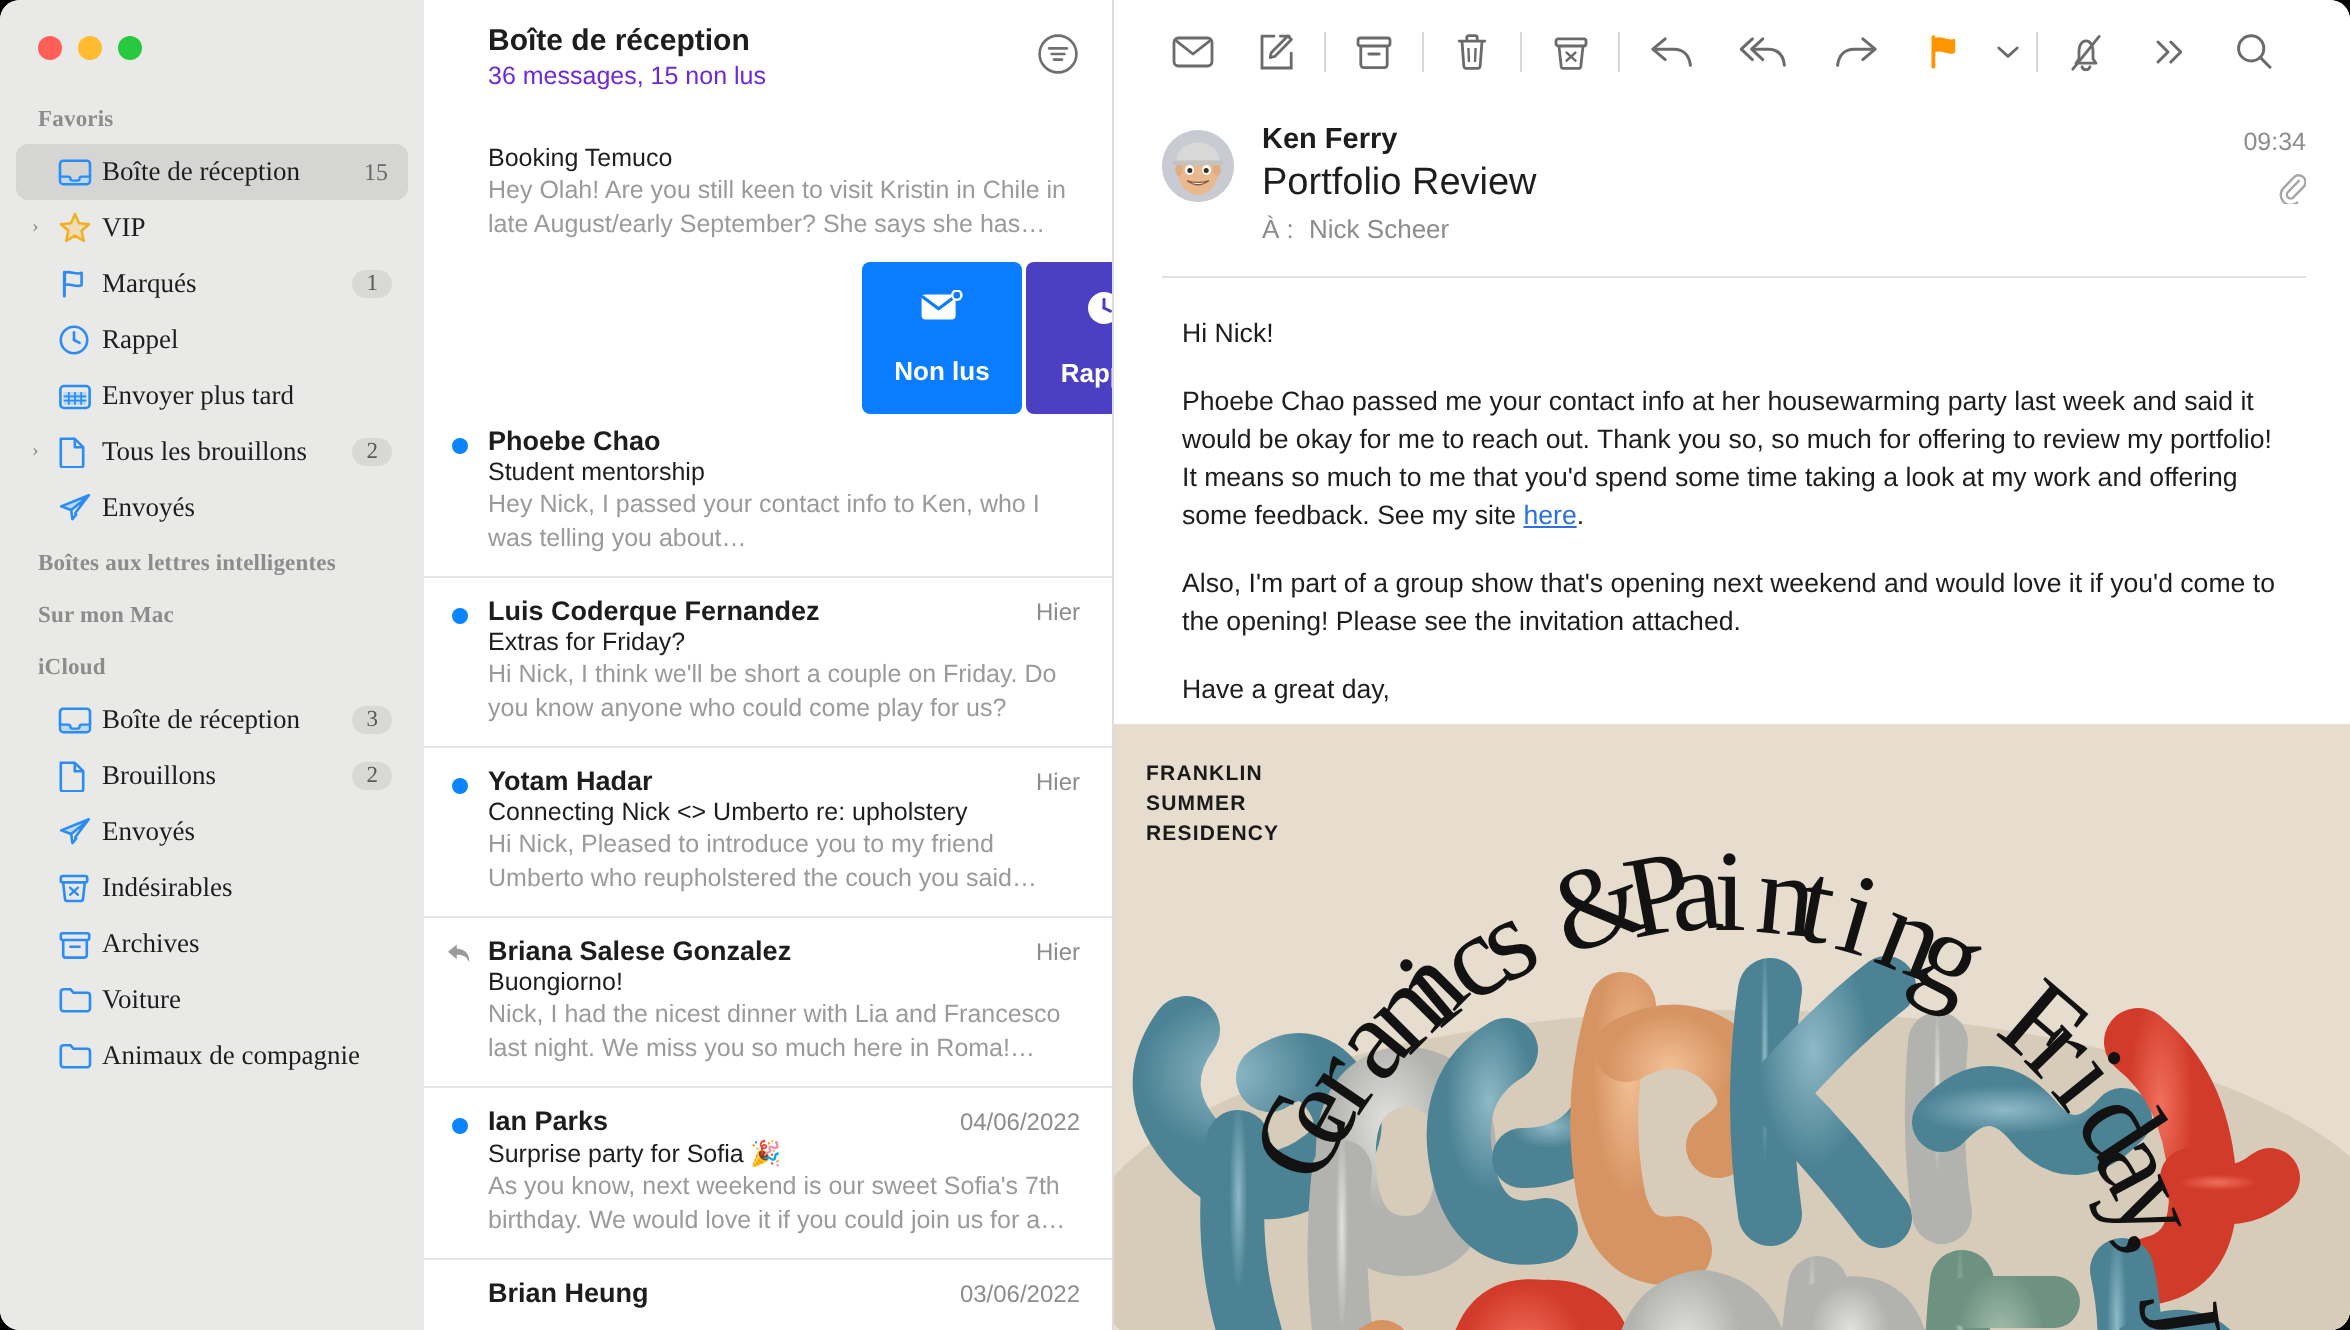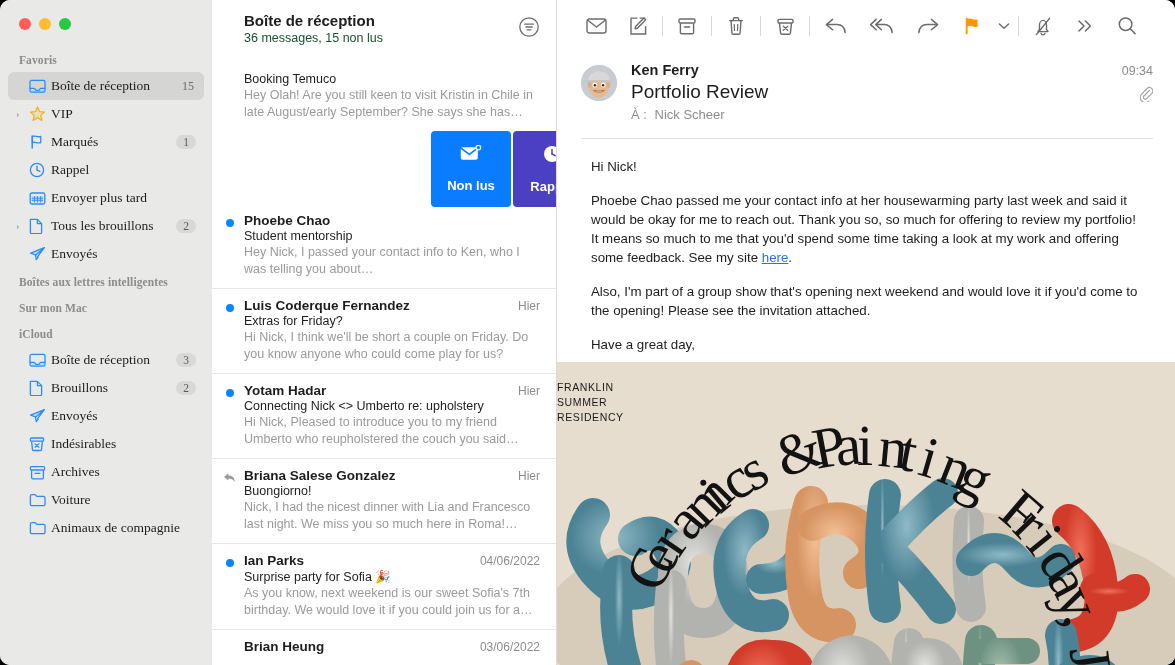--- a/index.html
+++ b/index.html
@@ -89,21 +89,21 @@
     position: relative;
     overflow: hidden;
   }
   #list-head {
     padding: 12px 16px 10px 32px;
     display: flex; align-items: flex-start;
     justify-content: space-between;
     height: 62px;
   }
   #list-title { font-size: 15px; font-weight: 700; color: #1d1d1f; }
-  #list-sub { font-size: 12.5px; color: #14532d; margin-top: 2px; }
+  #list-sub { font-size: 12.5px; color: #6d28d9; margin-top: 2px; }
   #filter-btn { margin-top: 4px; }
 
   .msg {
     position: relative;
     padding: 9px 16px 11px 32px;
     border-bottom: 1px solid #e6e6e6;
   }
   .msg.nodiv { border-bottom: none; }
   .msg-dot {
     position: absolute; left: 14px; top: 15px;
@@ -178,22 +178,22 @@
   #mail-body a { color: #2b6fe0; }
 
   
   #poster {
     position: absolute; left: 0; right: 0; bottom: 0;
     height: 303px;
     background: #e7ddce;
     overflow: hidden;
   }
   #poster-label {
-    position: absolute; left: 0; top: 18px;
-    font-size: 10.5px; font-weight: 400; letter-spacing: 0.6px;
+    position: absolute; left: 16px; top: 18px;
+    font-size: 10.5px; font-weight: 700; letter-spacing: 0.6px;
     line-height: 1.42; color: #1a1a1a;
     z-index: 5;
   }
   .arc { position: absolute; z-index: 4; }
   .arc span {
     position: absolute;
     font-family: "Liberation Serif", serif;
     font-size: 59px;
     color: #121212;
     transform-origin: 0 0;

